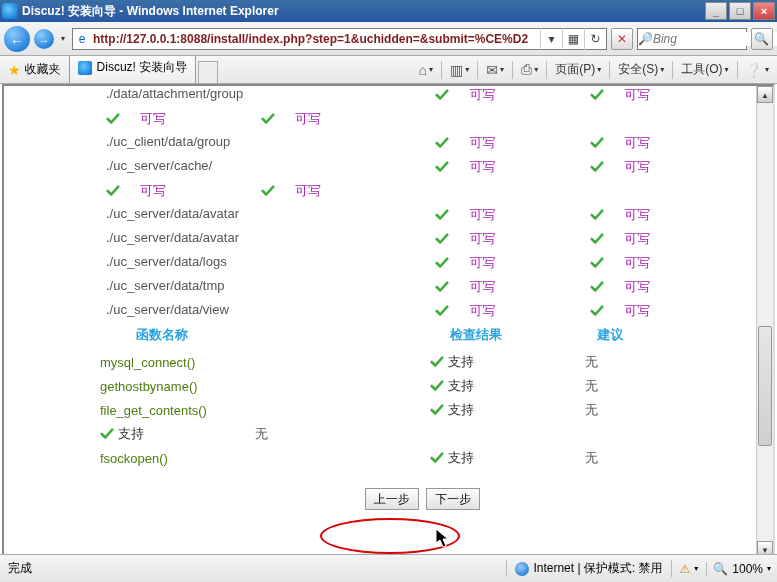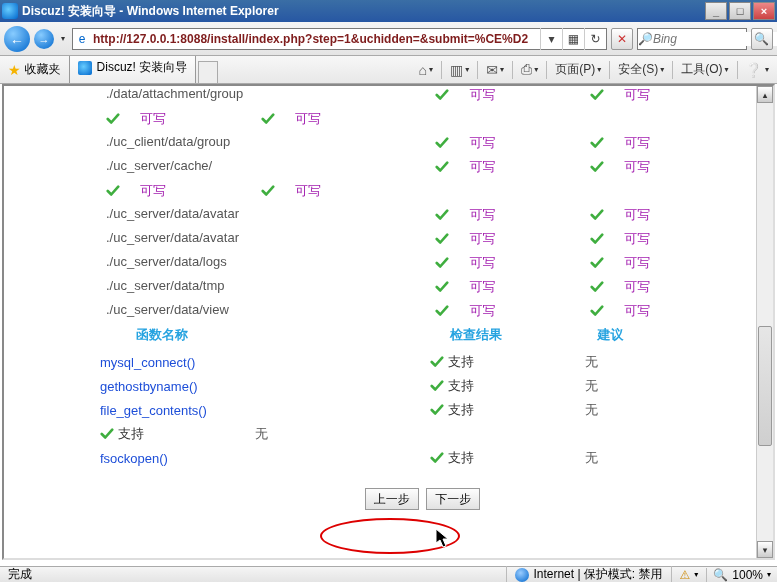--- a/index.html
+++ b/index.html
@@ -58,33 +58,33 @@
   .check-ico { width:14px; height:14px; display:inline-block; }
   .check-ico svg { width:14px; height:14px; display:block; }
 
   .section-title { font-weight:bold; color:#333; margin:24px 0 12px 0; }
   .thead { display:flex; color:#26a3e0; font-weight:bold; margin-bottom:6px;padding-left:36px; }
   .thead .h1 { width:330px; }
   .thead .h2 { width:155px; }
   .thead .h3 { width:155px; }
 
   .funclist .row { display:flex; align-items:center; height:24px; }
-  .funclist .c1 { width:330px; color:#1d4ed8; }
+  .funclist .c1 { width:330px; color:#4d7c0f; }
   .funclist .c2 { width:155px; display:flex; align-items:center; gap:4px; }
   .funclist .c3 { width:155px; color:#555; text-align:left; }
 
   .btnbar { text-align:center; margin-top:18px; }
   .formbtn { display:inline-block; min-width:54px; height:22px; line-height:20px; background:linear-gradient(#fdfdfd,#e2e2e2); border:1px solid #999; margin:0 2px; padding:0 8px; cursor:pointer; font-size:12px; }
 
   .highlight-oval { position:absolute; border:2px solid #d00; border-radius:50%/50%; pointer-events:none; }
   .cursor { position:absolute; width:14px; height:20px; pointer-events:none; }
   .cursor svg { width:14px; height:20px; }
 
   
-  .statusbar { position:absolute; left:0; right:0; bottom:0; height:16px; background:linear-gradient(#f5f5f5,#e4e4e4); border-top:1px solid #aaa; display:flex; align-items:center; font-size:12px; }
+  .statusbar { position:absolute; left:0; right:0; bottom:0; height:28px; background:linear-gradient(#f5f5f5,#e4e4e4); border-top:1px solid #aaa; display:flex; align-items:center; font-size:12px; }
   .statusbar .sl { padding:0 8px; border-right:1px solid #bbb; flex:1; }
   .statusbar .sc { padding:0 8px; border-right:1px solid #bbb; display:flex; align-items:center; gap:4px; }
   .statusbar .sz { padding:0 6px; display:flex; align-items:center; gap:4px; }
   .globe { width:14px; height:14px; border-radius:50%; background: radial-gradient(circle at 40% 35%, #9cf, #06c); display:inline-block; }
 </style>
 </head>
 <body>
 
 <div class="titlebar">
   <span class="ie-icon"></span>

